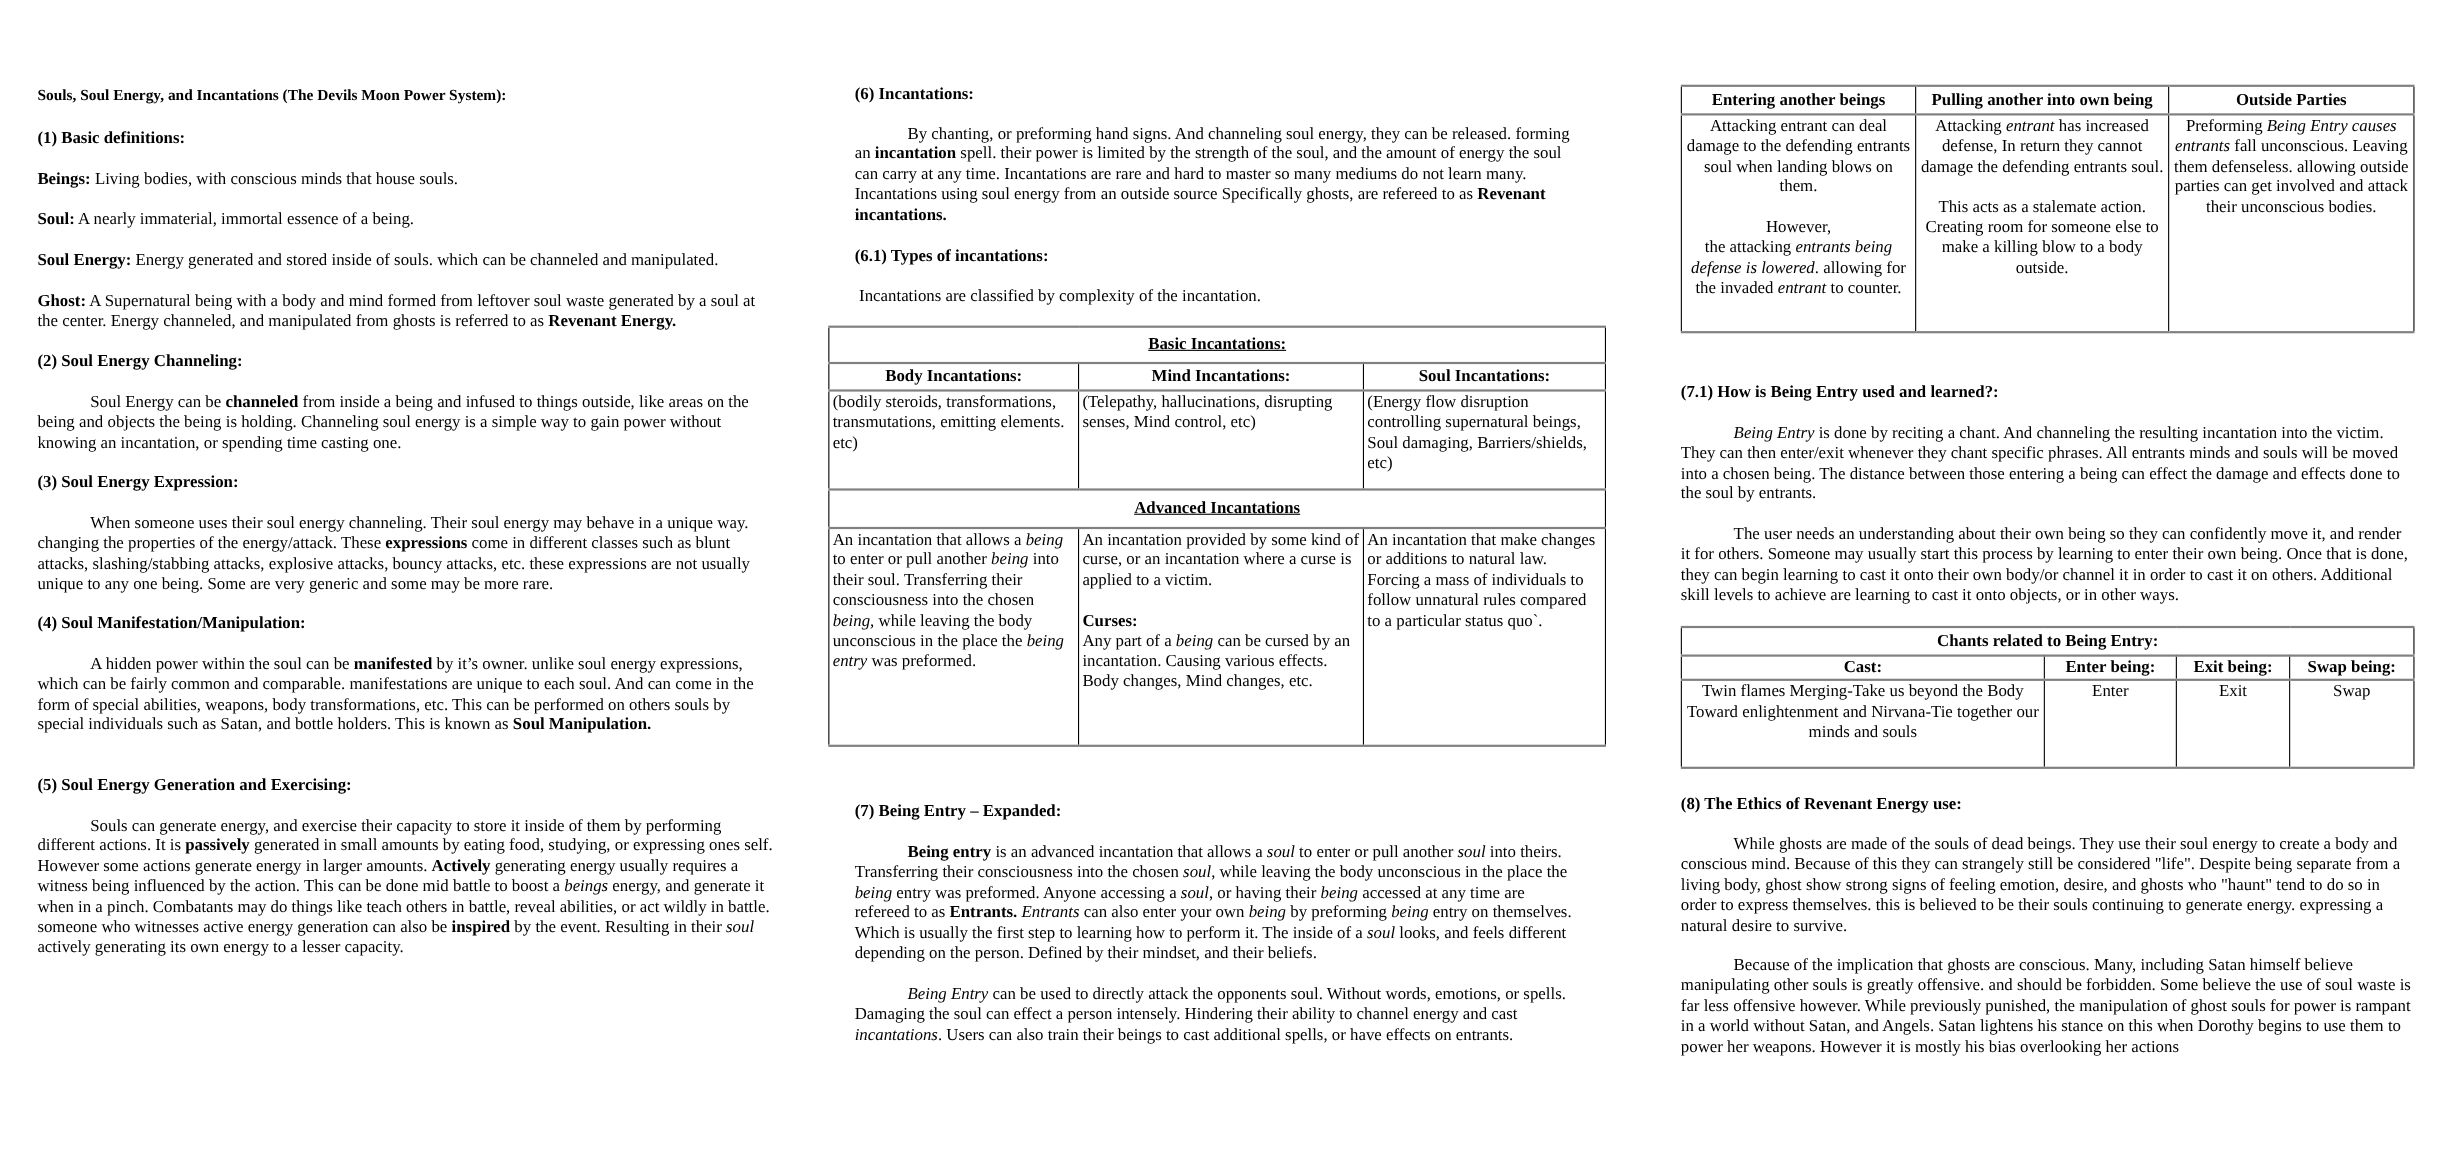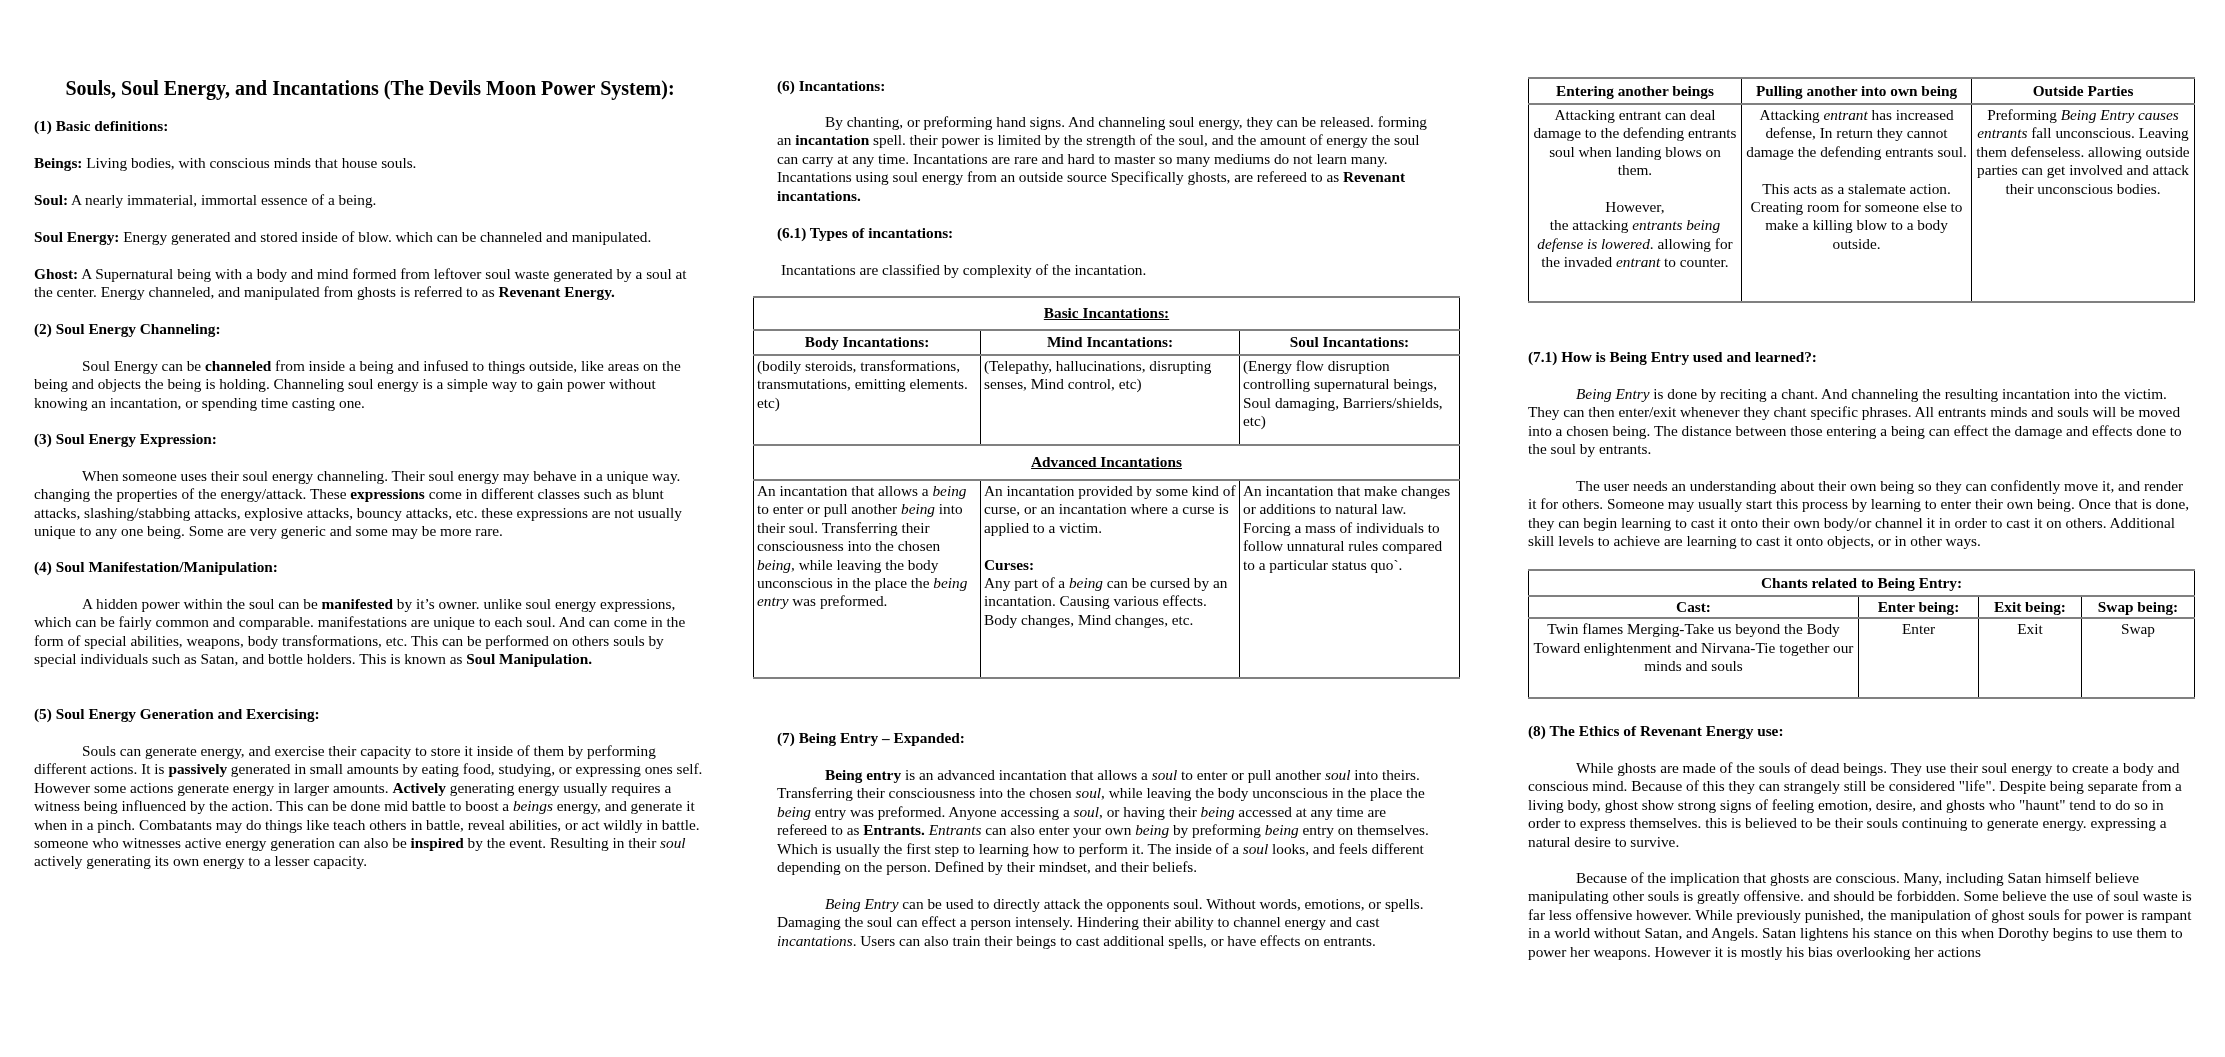--- a/index.html
+++ b/index.html
@@ -5,21 +5,21 @@
   * { box-sizing: border-box; }
   html, body { margin: 0; padding: 0; background: #ffffff; }
   body {
     width: 2225px; height: 1057px; position: relative; overflow: hidden;
     font-family: "Liberation Serif", serif; color: #000; font-size: 15.3px; line-height: 18.4px;
   }
   .col { position: absolute; top: 0; }
   #col1 { left: 34px; width: 672px; }
   #col2 { left: 753px; width: 706px; }
   #col3 { left: 1528px; width: 666px; }
-  .title { position: absolute; font-weight: bold; font-size: 20px; line-height: 22px; text-align: center; }
+  .title { position: absolute; font-weight: bold; font-size: 14px; line-height: 22px; }
   .h { position: absolute; font-weight: bold; margin: 0; }
   .p { position: absolute; margin: 0; }
   .ind { text-indent: 48px; }
   b, .b { font-weight: bold; }
   i { font-style: italic; }
   table.doc {
     position: absolute; border-collapse: collapse; table-layout: fixed;
     border: 1.5px solid #000; font-size: 15.3px; line-height: 18.4px;
   }
   table.doc td, table.doc th {
@@ -40,21 +40,21 @@
 
   <div class="h" style="left:0;top:117px;">(1) Basic definitions:</div>
 
   <p class="p" style="left:0;top:154px;width:672px;">
     <b>Beings:</b><span> Living bodies, with conscious minds that house souls.</span>
   </p>
   <p class="p" style="left:0;top:191px;width:672px;">
     <b>Soul:</b><span> A nearly immaterial, immortal essence of a being.</span>
   </p>
   <p class="p" style="left:0;top:228px;width:672px;">
-    <b>Soul Energy:</b><span> Energy generated and stored inside of blow. which can be channeled and manipulated.</span>
+    <b>Soul Energy:</b><span> Energy generated and stored inside of souls. which can be channeled and manipulated.</span>
   </p>
   <p class="p" style="left:0;top:265px;width:672px;">
     <b>Ghost:</b><span> A Supernatural being with a body and mind formed from leftover soul waste generated by a soul at the center. Energy channeled, and manipulated from ghosts is referred to as </span><b>Revenant Energy.</b>
   </p>
 
   <div class="h" style="left:0;top:320px;">(2) Soul Energy Channeling:</div>
   <p class="p ind" style="left:0;top:357px;width:672px;">
     <span>Soul Energy can be </span><b>channeled</b><span> from inside a being and infused to things outside, like areas on the being and objects the being is holding. Channeling soul energy is a simple way to gain power without knowing an incantation, or spending time casting one.</span>
   </p>
 

